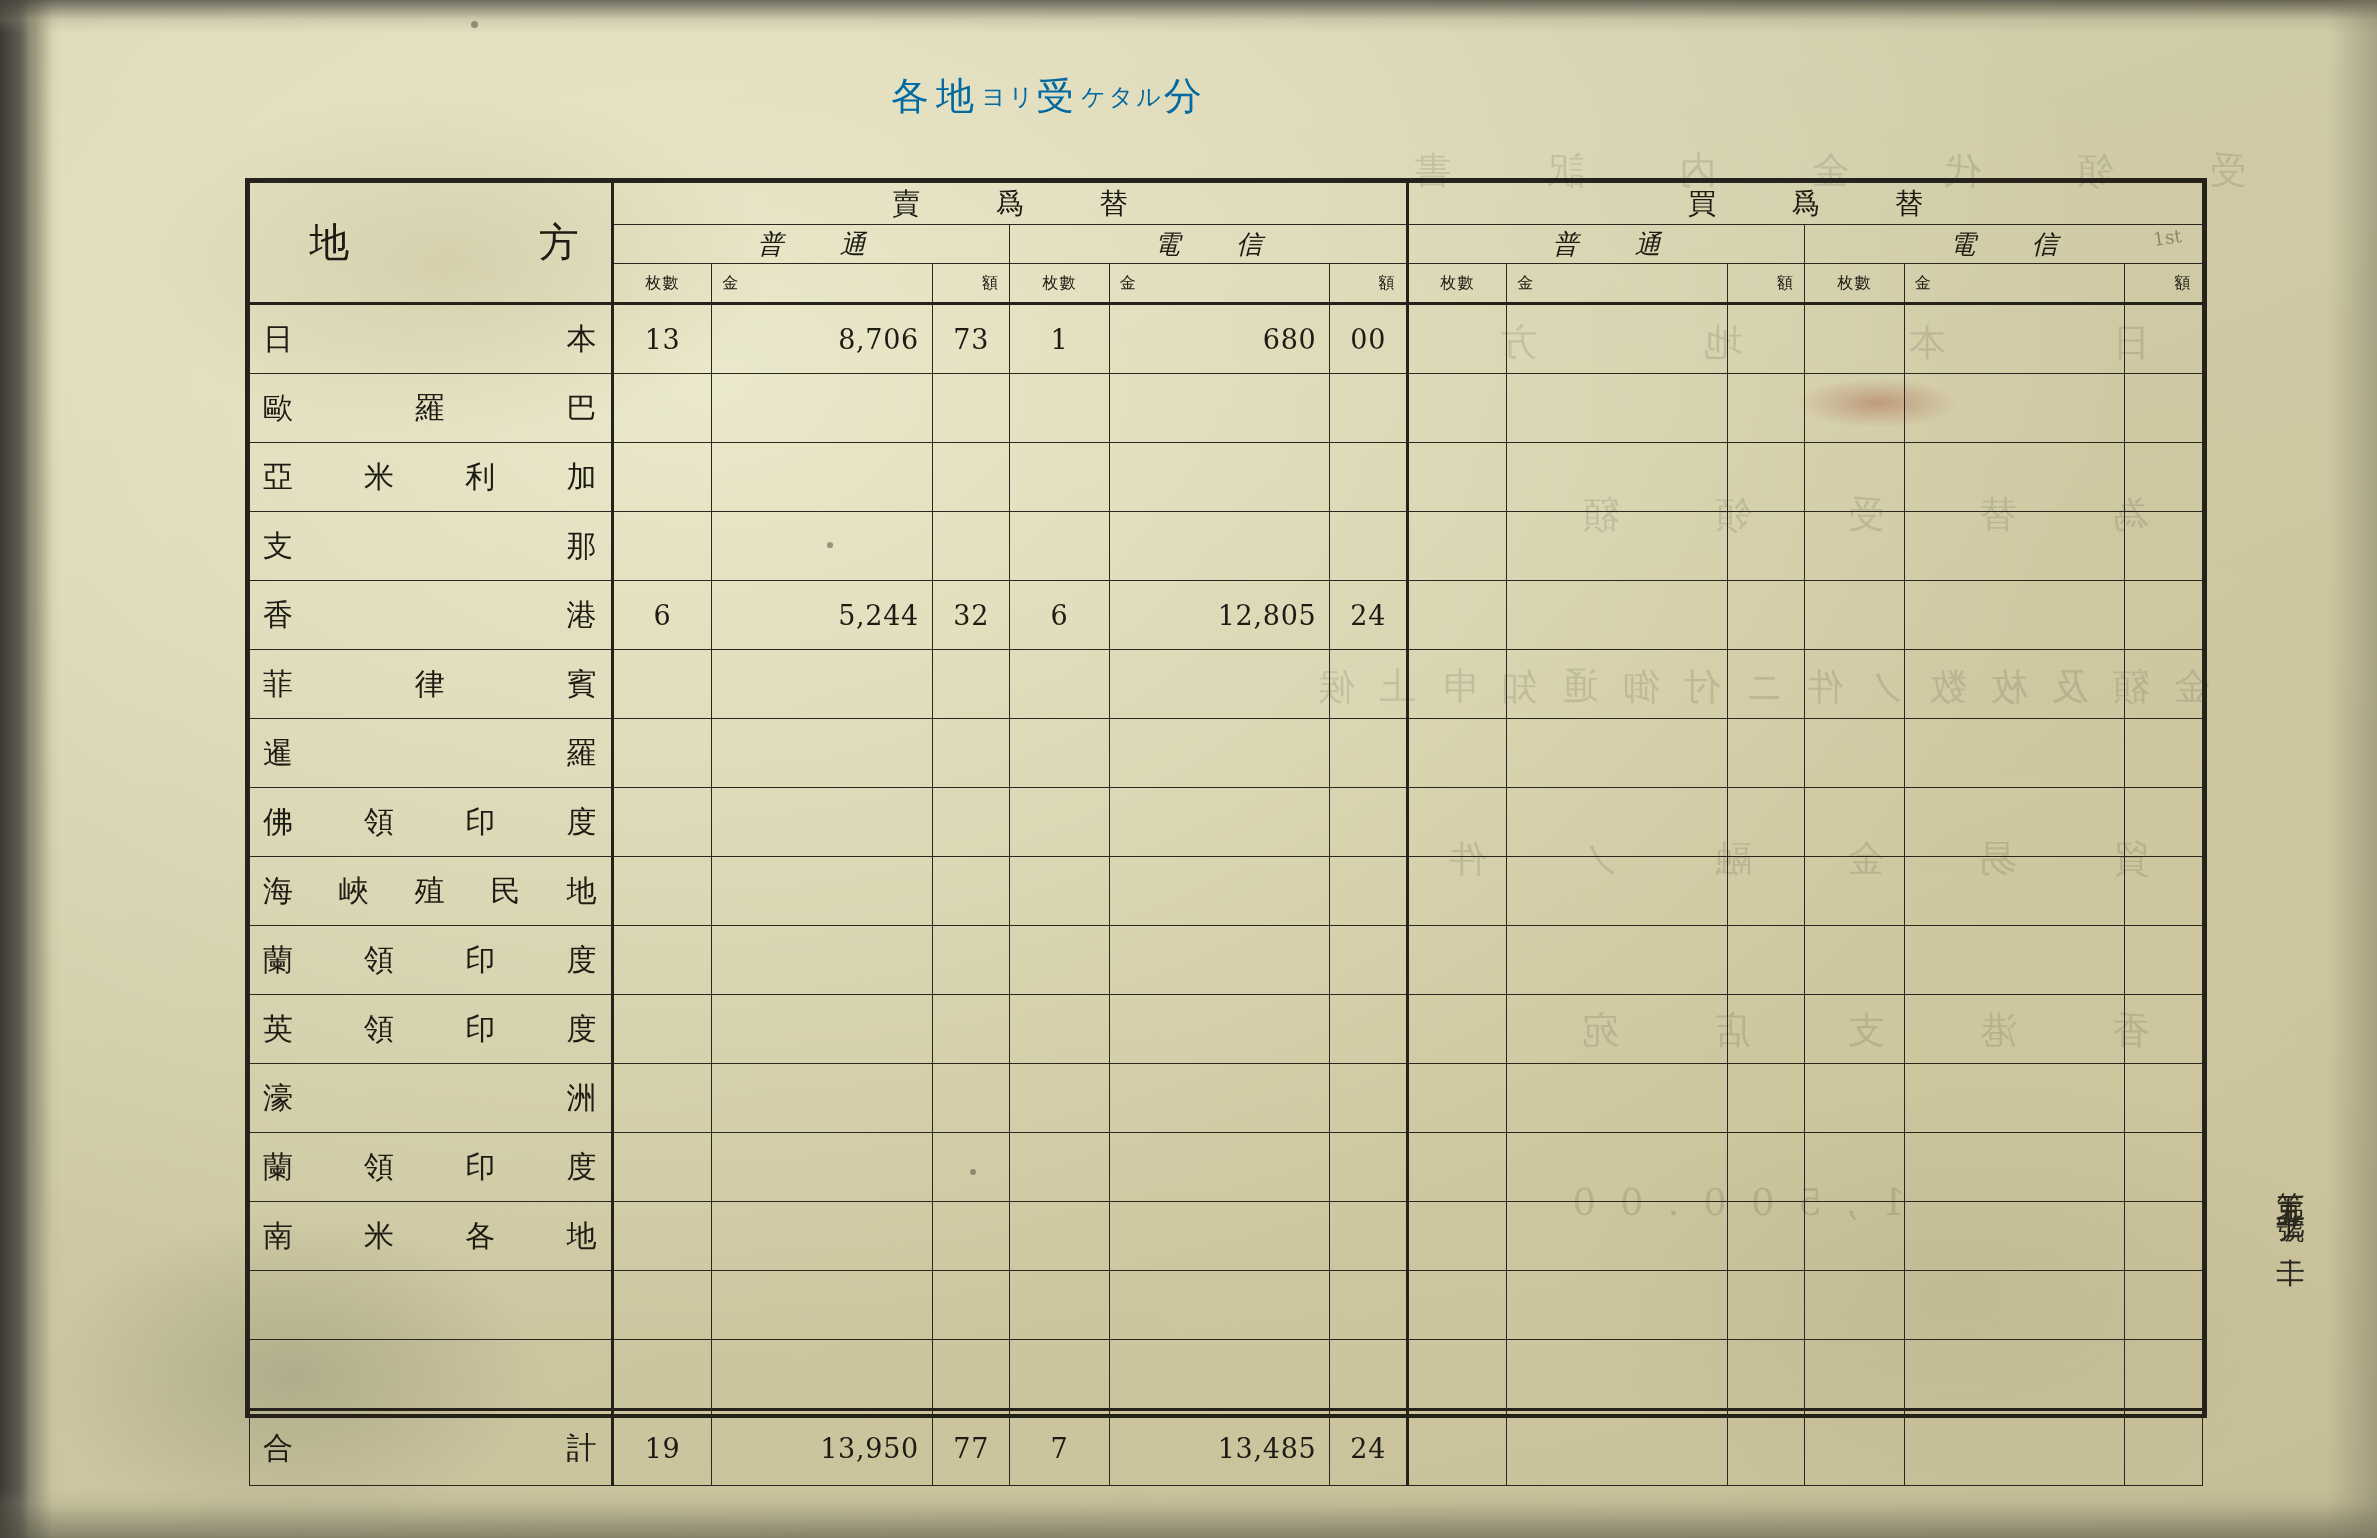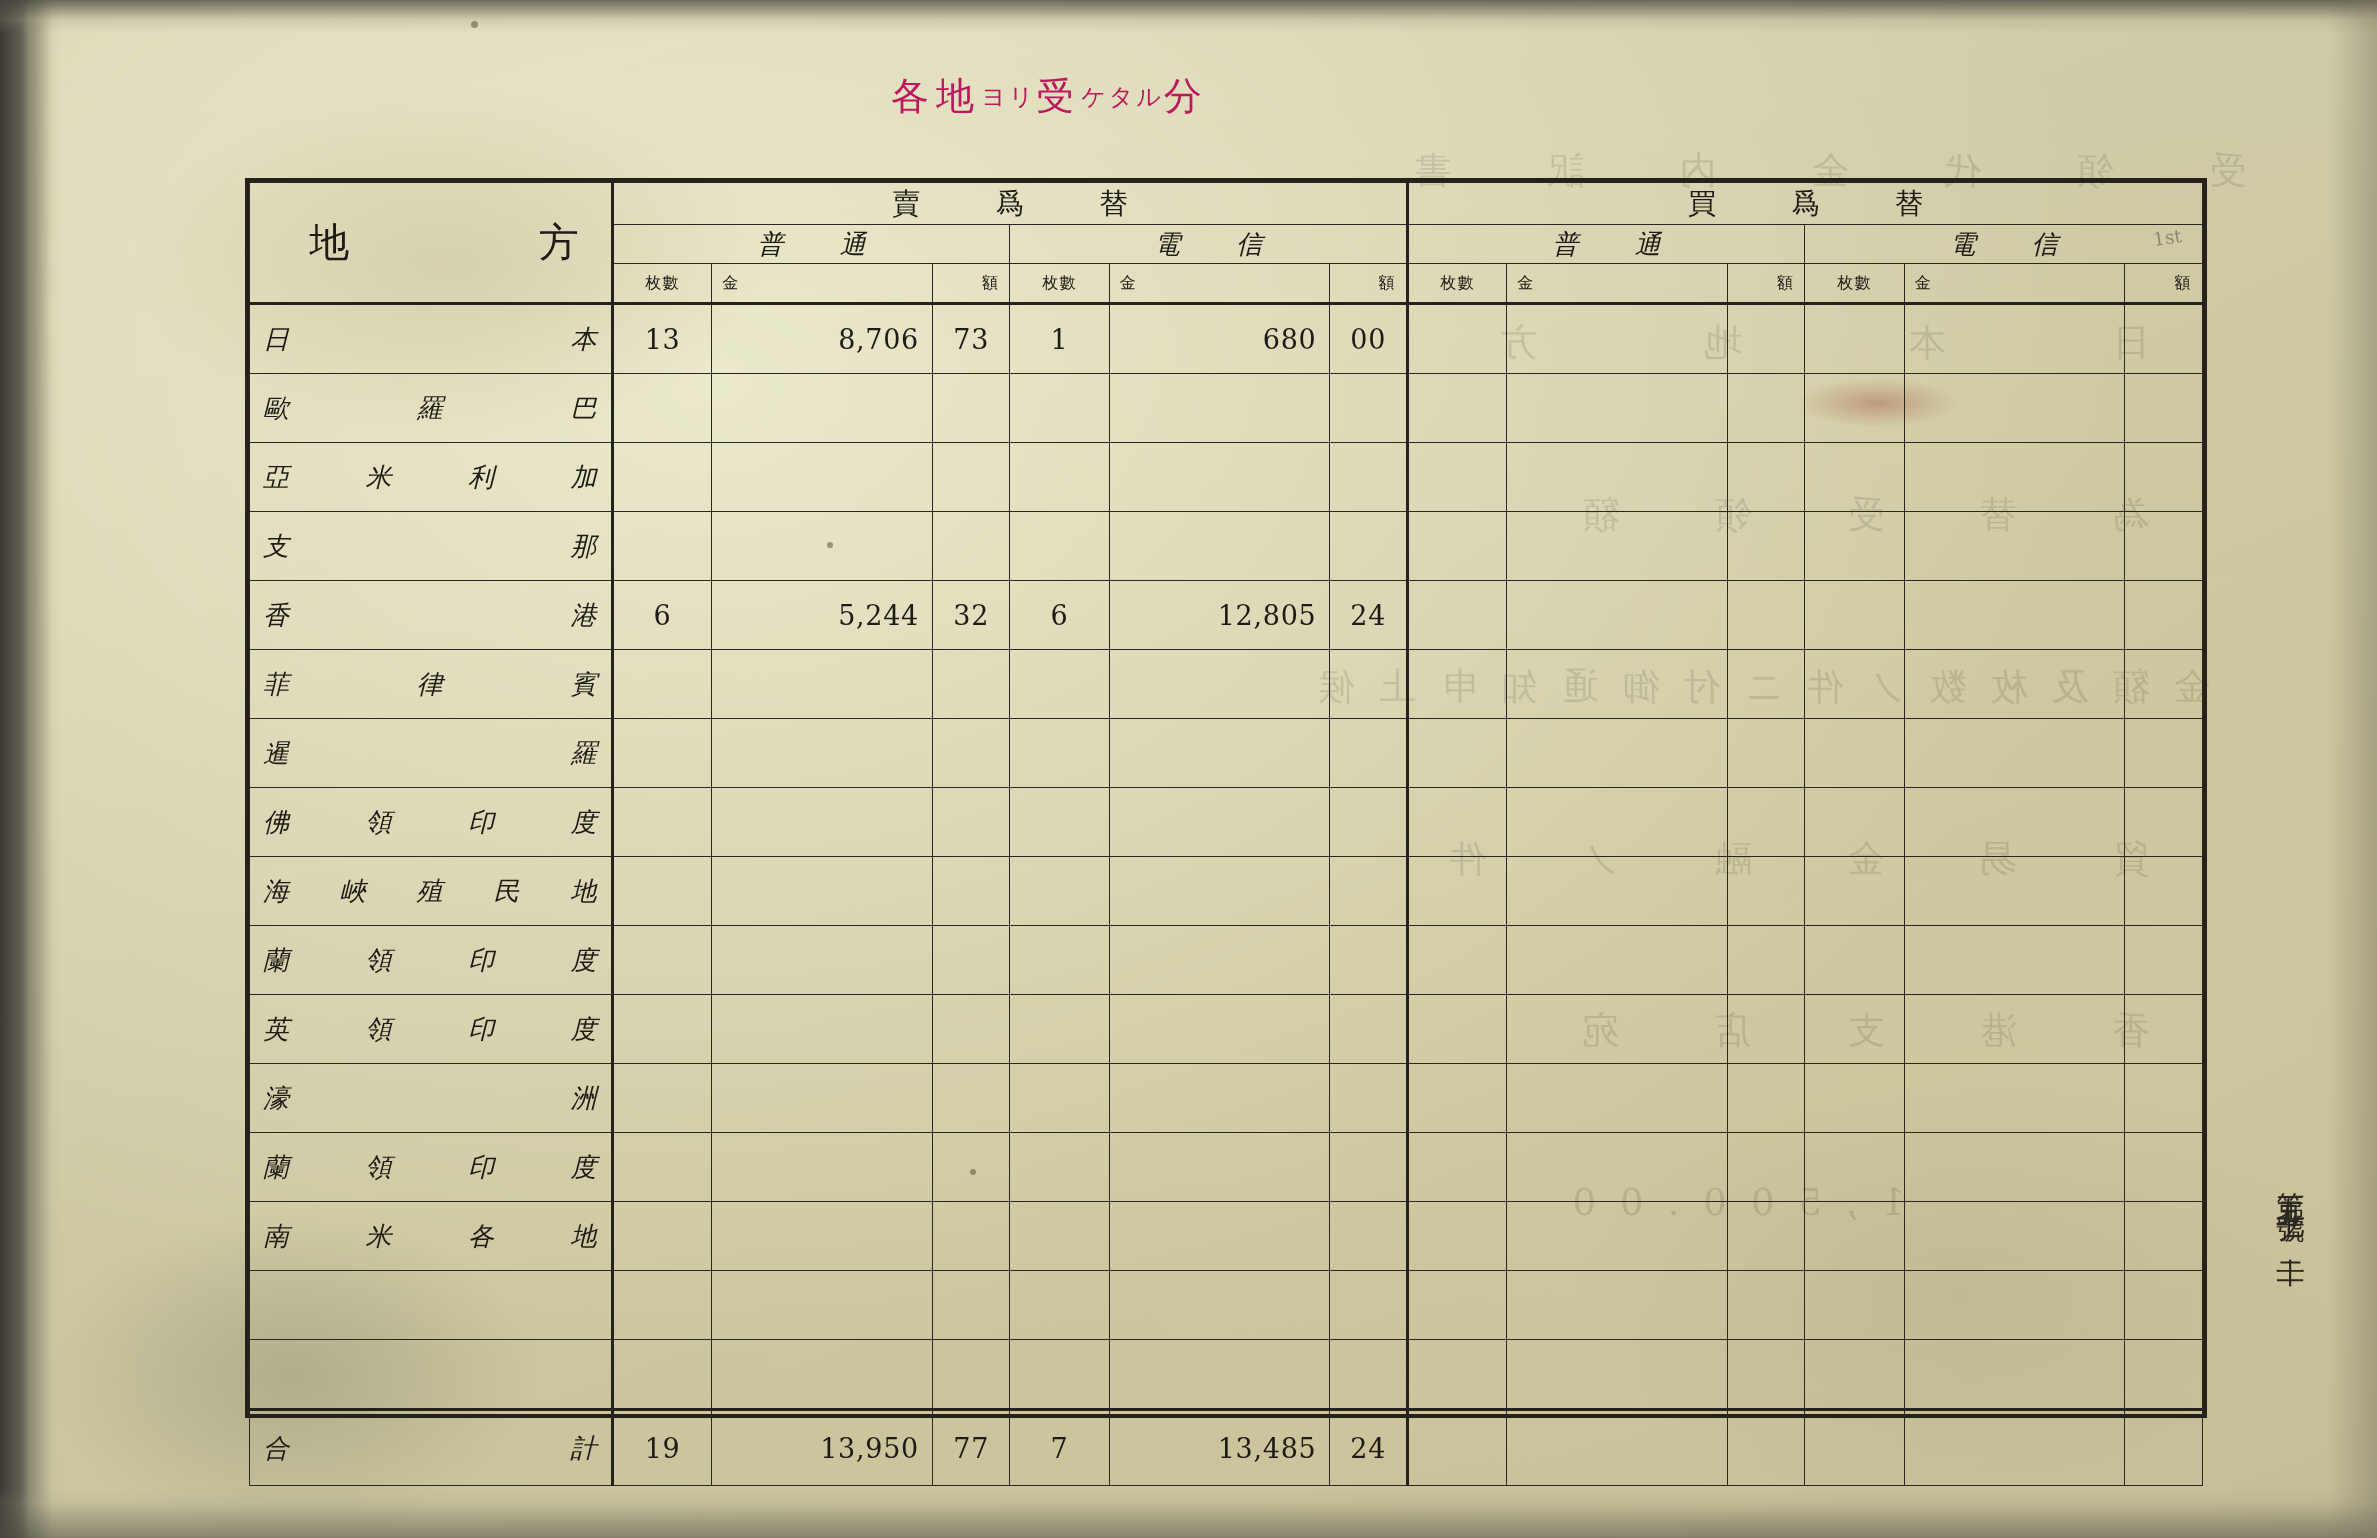--- a/index.html
+++ b/index.html
@@ -80,21 +80,21 @@
     filter: blur(0.4px);
   }
 
   
   #title {
     position: absolute;
     left: 891px;
     top: 71px;
     font-family: "DejaVu Serif", serif;
     font-size: 38px;
-    color: #be185d;
+    color: #0369a1;
     letter-spacing: 7.1px;
     white-space: nowrap;
   }
   #title .small {
     font-size: 24px;
     letter-spacing: 2.9px;
     vertical-align: 4.3px;
   }
 
   
@@ -143,26 +143,25 @@
   }
   .hdr-col {
     font-size: 16px;
     height: 38px;
     letter-spacing: 1.4px;
   }
   .hdr-col.left { text-align: left; padding-left: 10px; }
   .hdr-col.right { text-align: right; padding-right: 10px; }
 
   .region-head {
-    font-size: 26px;
+    font-size: 30px;
     letter-spacing: 1.4px;
     text-align: left;
     padding-left: 43px;
     height: 77px;
-    font-style: italic;
   }
   .region-head span.spread {
     display: inline-block;
     width: 335px;
     text-align: justify;
     text-align-last: justify;
   }
   .cell-num {
     font-size: 27px;
     font-family: "DejaVu Sans Mono", monospace;

